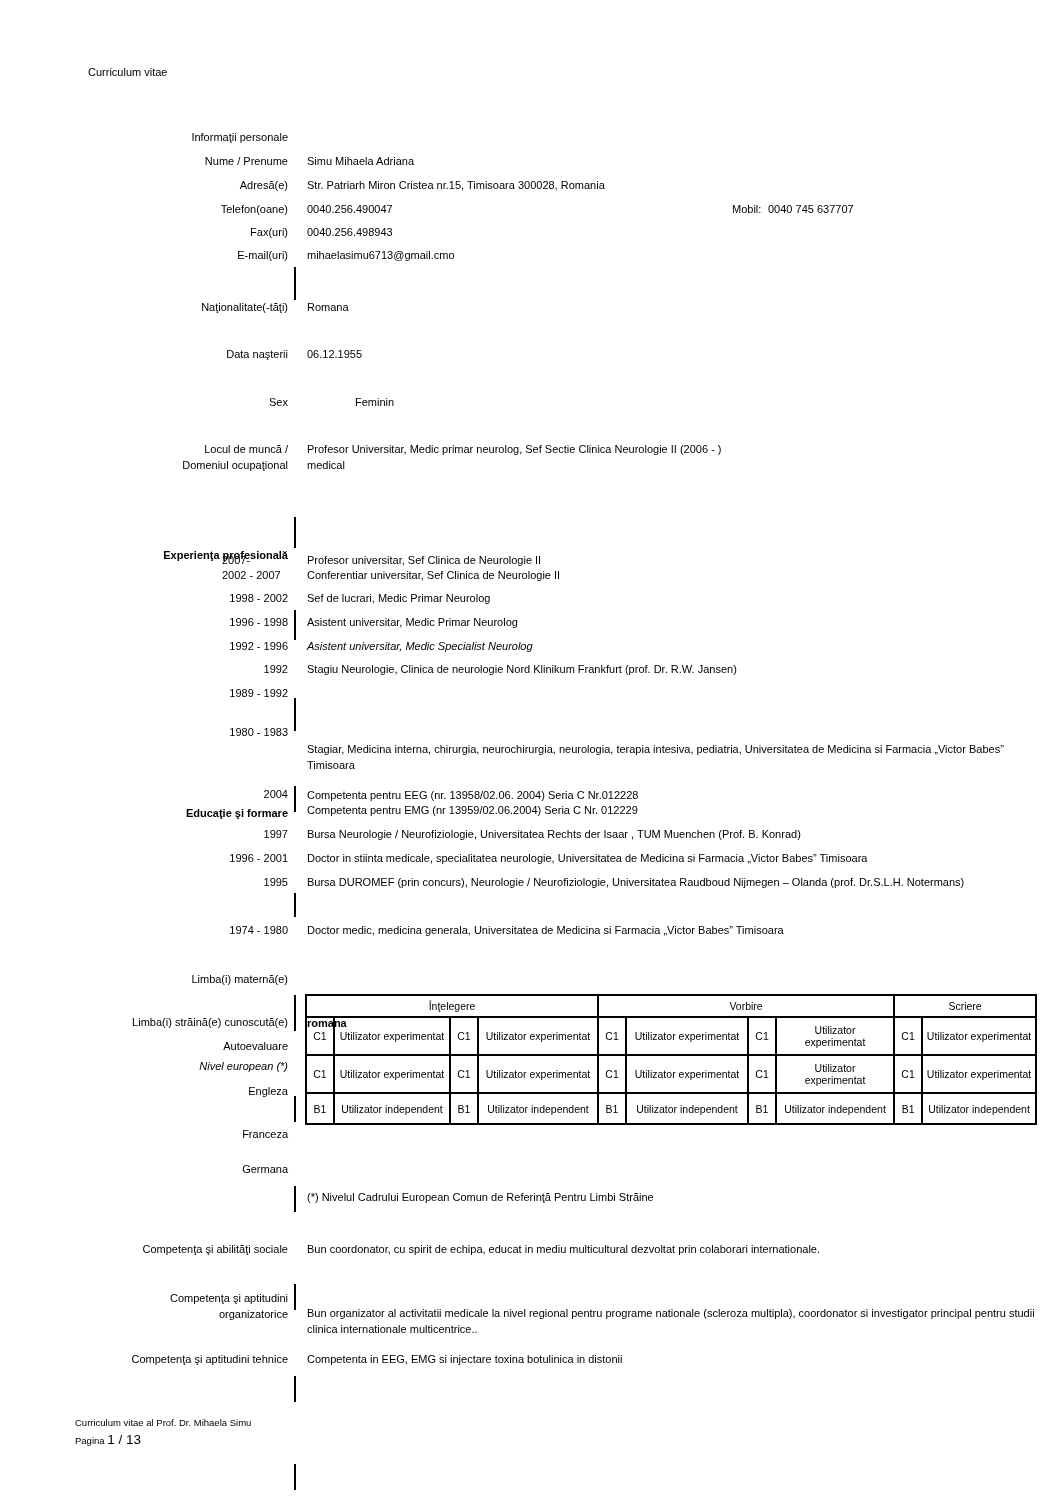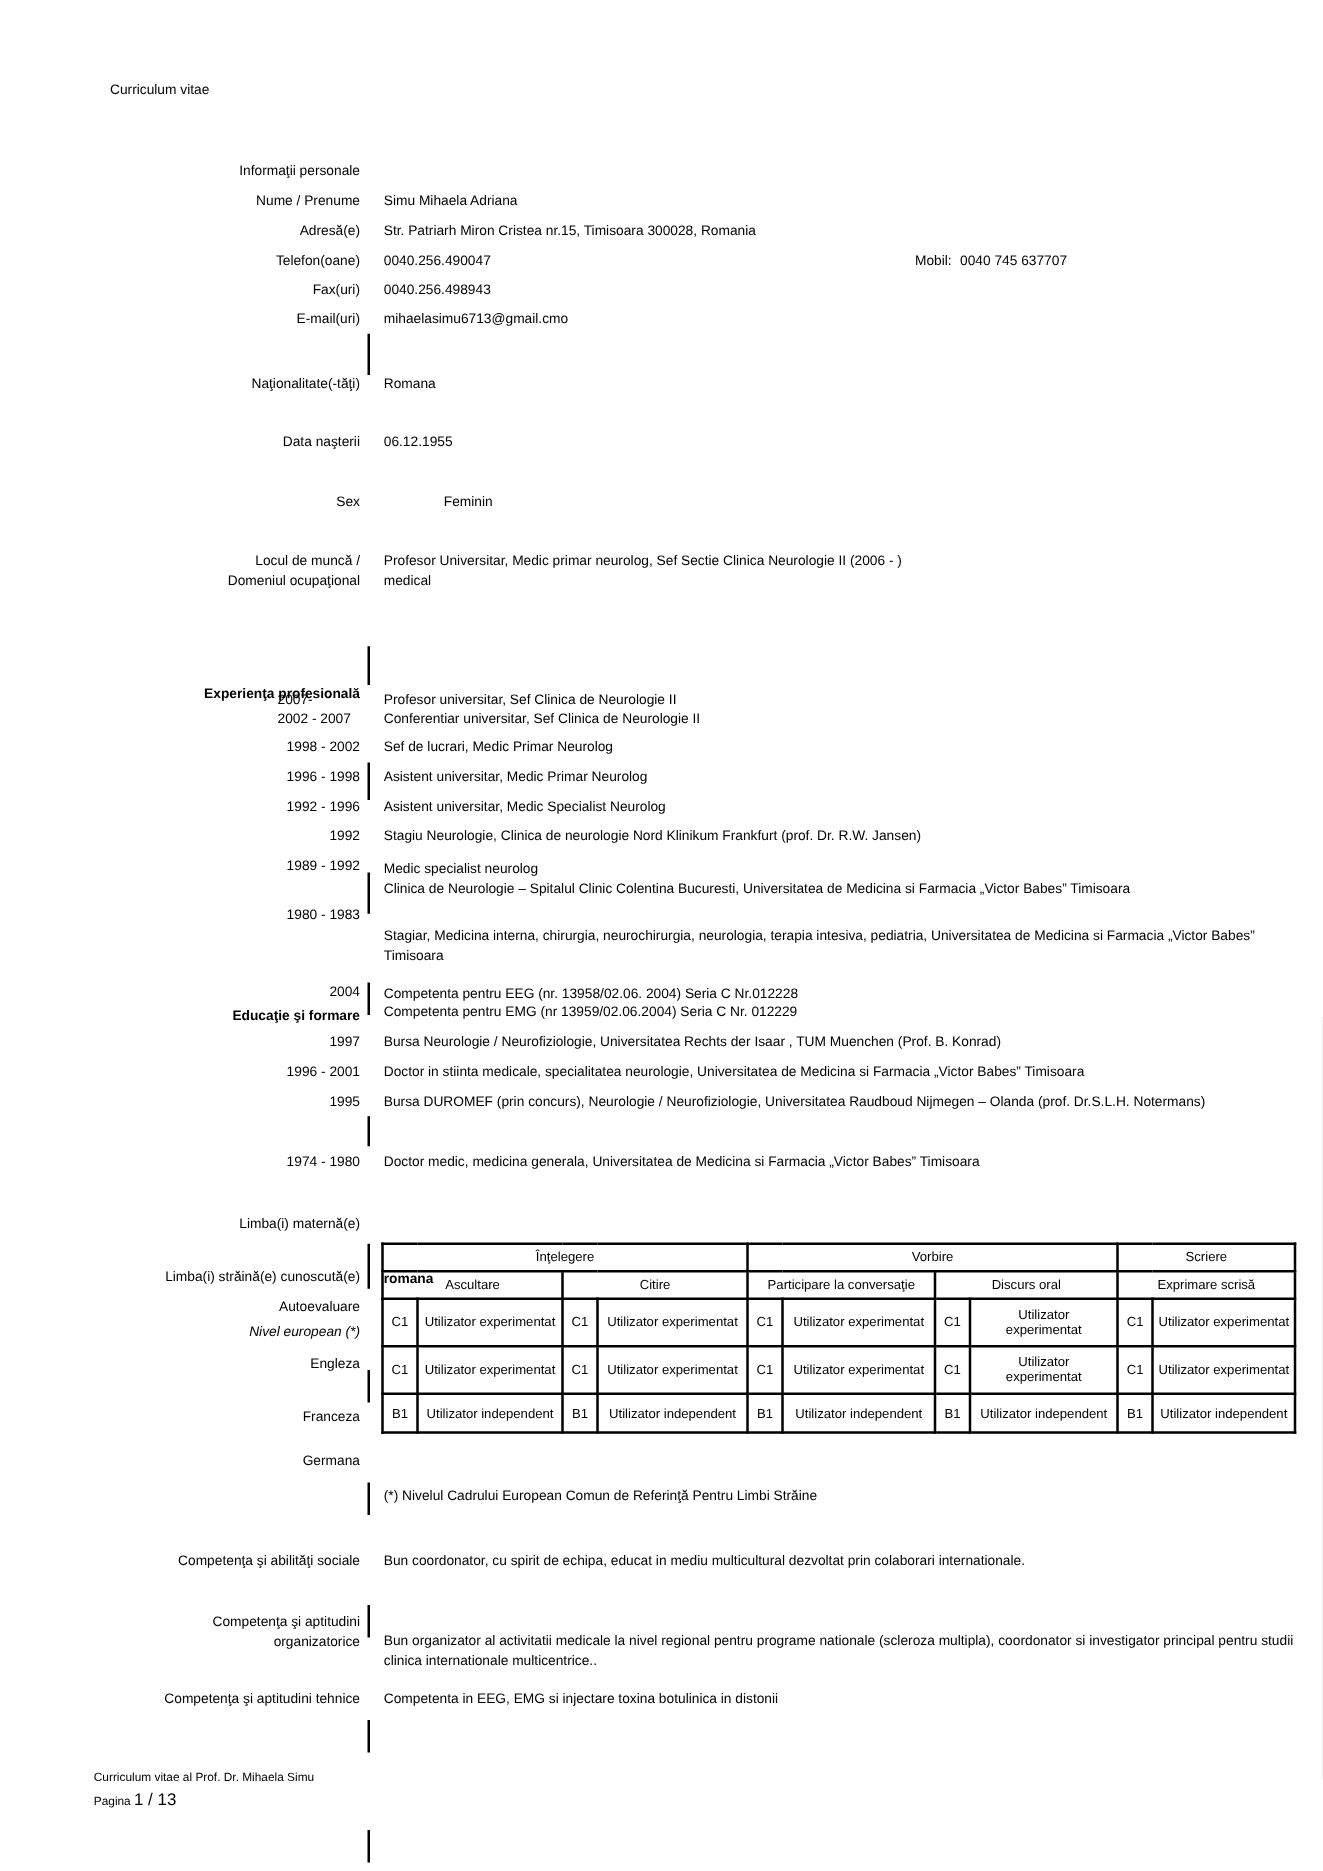--- a/index.html
+++ b/index.html
@@ -93,30 +93,26 @@
   </div>
 
   <div class="lbl" style="top:592px;">1998 - 2002</div>
   <div class="val" style="top:592px;">Sef de lucrari, Medic Primar Neurolog</div>
 
   <div class="lbl" style="top:616px;">1996 - 1998</div>
   <div class="val" style="top:616px;">Asistent universitar, Medic Primar Neurolog</div>
   <div class="tick" style="top:610px; height:30px;"></div>
 
   <div class="lbl" style="top:640px;">1992 - 1996</div>
-  <div class="val" style="top:640px;">Asistent universitar, Medic Specialist Neurolog</div>
+  <div class="val" style="top:640px;font-style:italic;">Asistent universitar, Medic Specialist Neurolog</div>
 
   <div class="lbl" style="top:663px;">1992</div>
   <div class="val" style="top:663px;">Stagiu Neurologie, Clinica de neurologie Nord Klinikum Frankfurt  (prof. Dr. R.W. Jansen)</div>
 
   <div class="lbl" style="top:687px;">1989 - 1992</div>
-  <div class="val lh16" style="top:687px;">
-    <div>Medic specialist neurolog</div>
-    <div>Clinica de Neurologie – Spitalul Clinic Colentina Bucuresti, Universitatea de Medicina si Farmacia „Victor Babes” Timisoara</div>
-  </div>
   <div class="tick" style="top:698px; height:33px;"></div>
 
   <div class="lbl" style="top:726px;">1980 - 1983</div>
   <div class="val wrap" style="top:726px;">Stagiar, Medicina interna, chirurgia, neurochirurgia, neurologia, terapia intesiva, pediatria, Universitatea de Medicina si Farmacia „Victor Babes” Timisoara</div>
 
   <div class="lbl bold" style="top:763px;">Educaţie şi formare</div>
 
   <div class="lbl" style="top:788px;">2004</div>
   <div class="val two-line" style="top:788px;">
     <div>Competenta pentru EEG (nr. 13958/02.06. 2004) Seria C Nr.012228</div>
@@ -163,27 +159,20 @@
         <col style="width:118px">
       <col style="width:28px">
         <col style="width:114px">
     </colgroup>
     <tbody>
         <tr>
       <td class="grp" colspan="4">Înţelegere</td>
       <td class="grp" colspan="4">Vorbire</td>
       <td class="grp" colspan="2">Scriere</td>
     </tr>
-    <tr>
-      <td class="skill" colspan="2">Ascultare</td>
-      <td class="skill" colspan="2">Citire</td>
-      <td class="skill" colspan="2">Participare la conversaţie</td>
-      <td class="skill" colspan="2">Discurs oral</td>
-      <td class="skill" colspan="2">Exprimare scrisă</td>
-    </tr>
     <tr class="r1">
       <td class="lvl">C1</td>
       <td>Utilizator experimentat</td>
       <td class="lvl">C1</td>
       <td>Utilizator experimentat</td>
       <td class="lvl">C1</td>
       <td>Utilizator experimentat</td>
       <td class="lvl">C1</td>
       <td class="fw"><span>Utilizator experimentat</span></td>
       <td class="lvl">C1</td>

